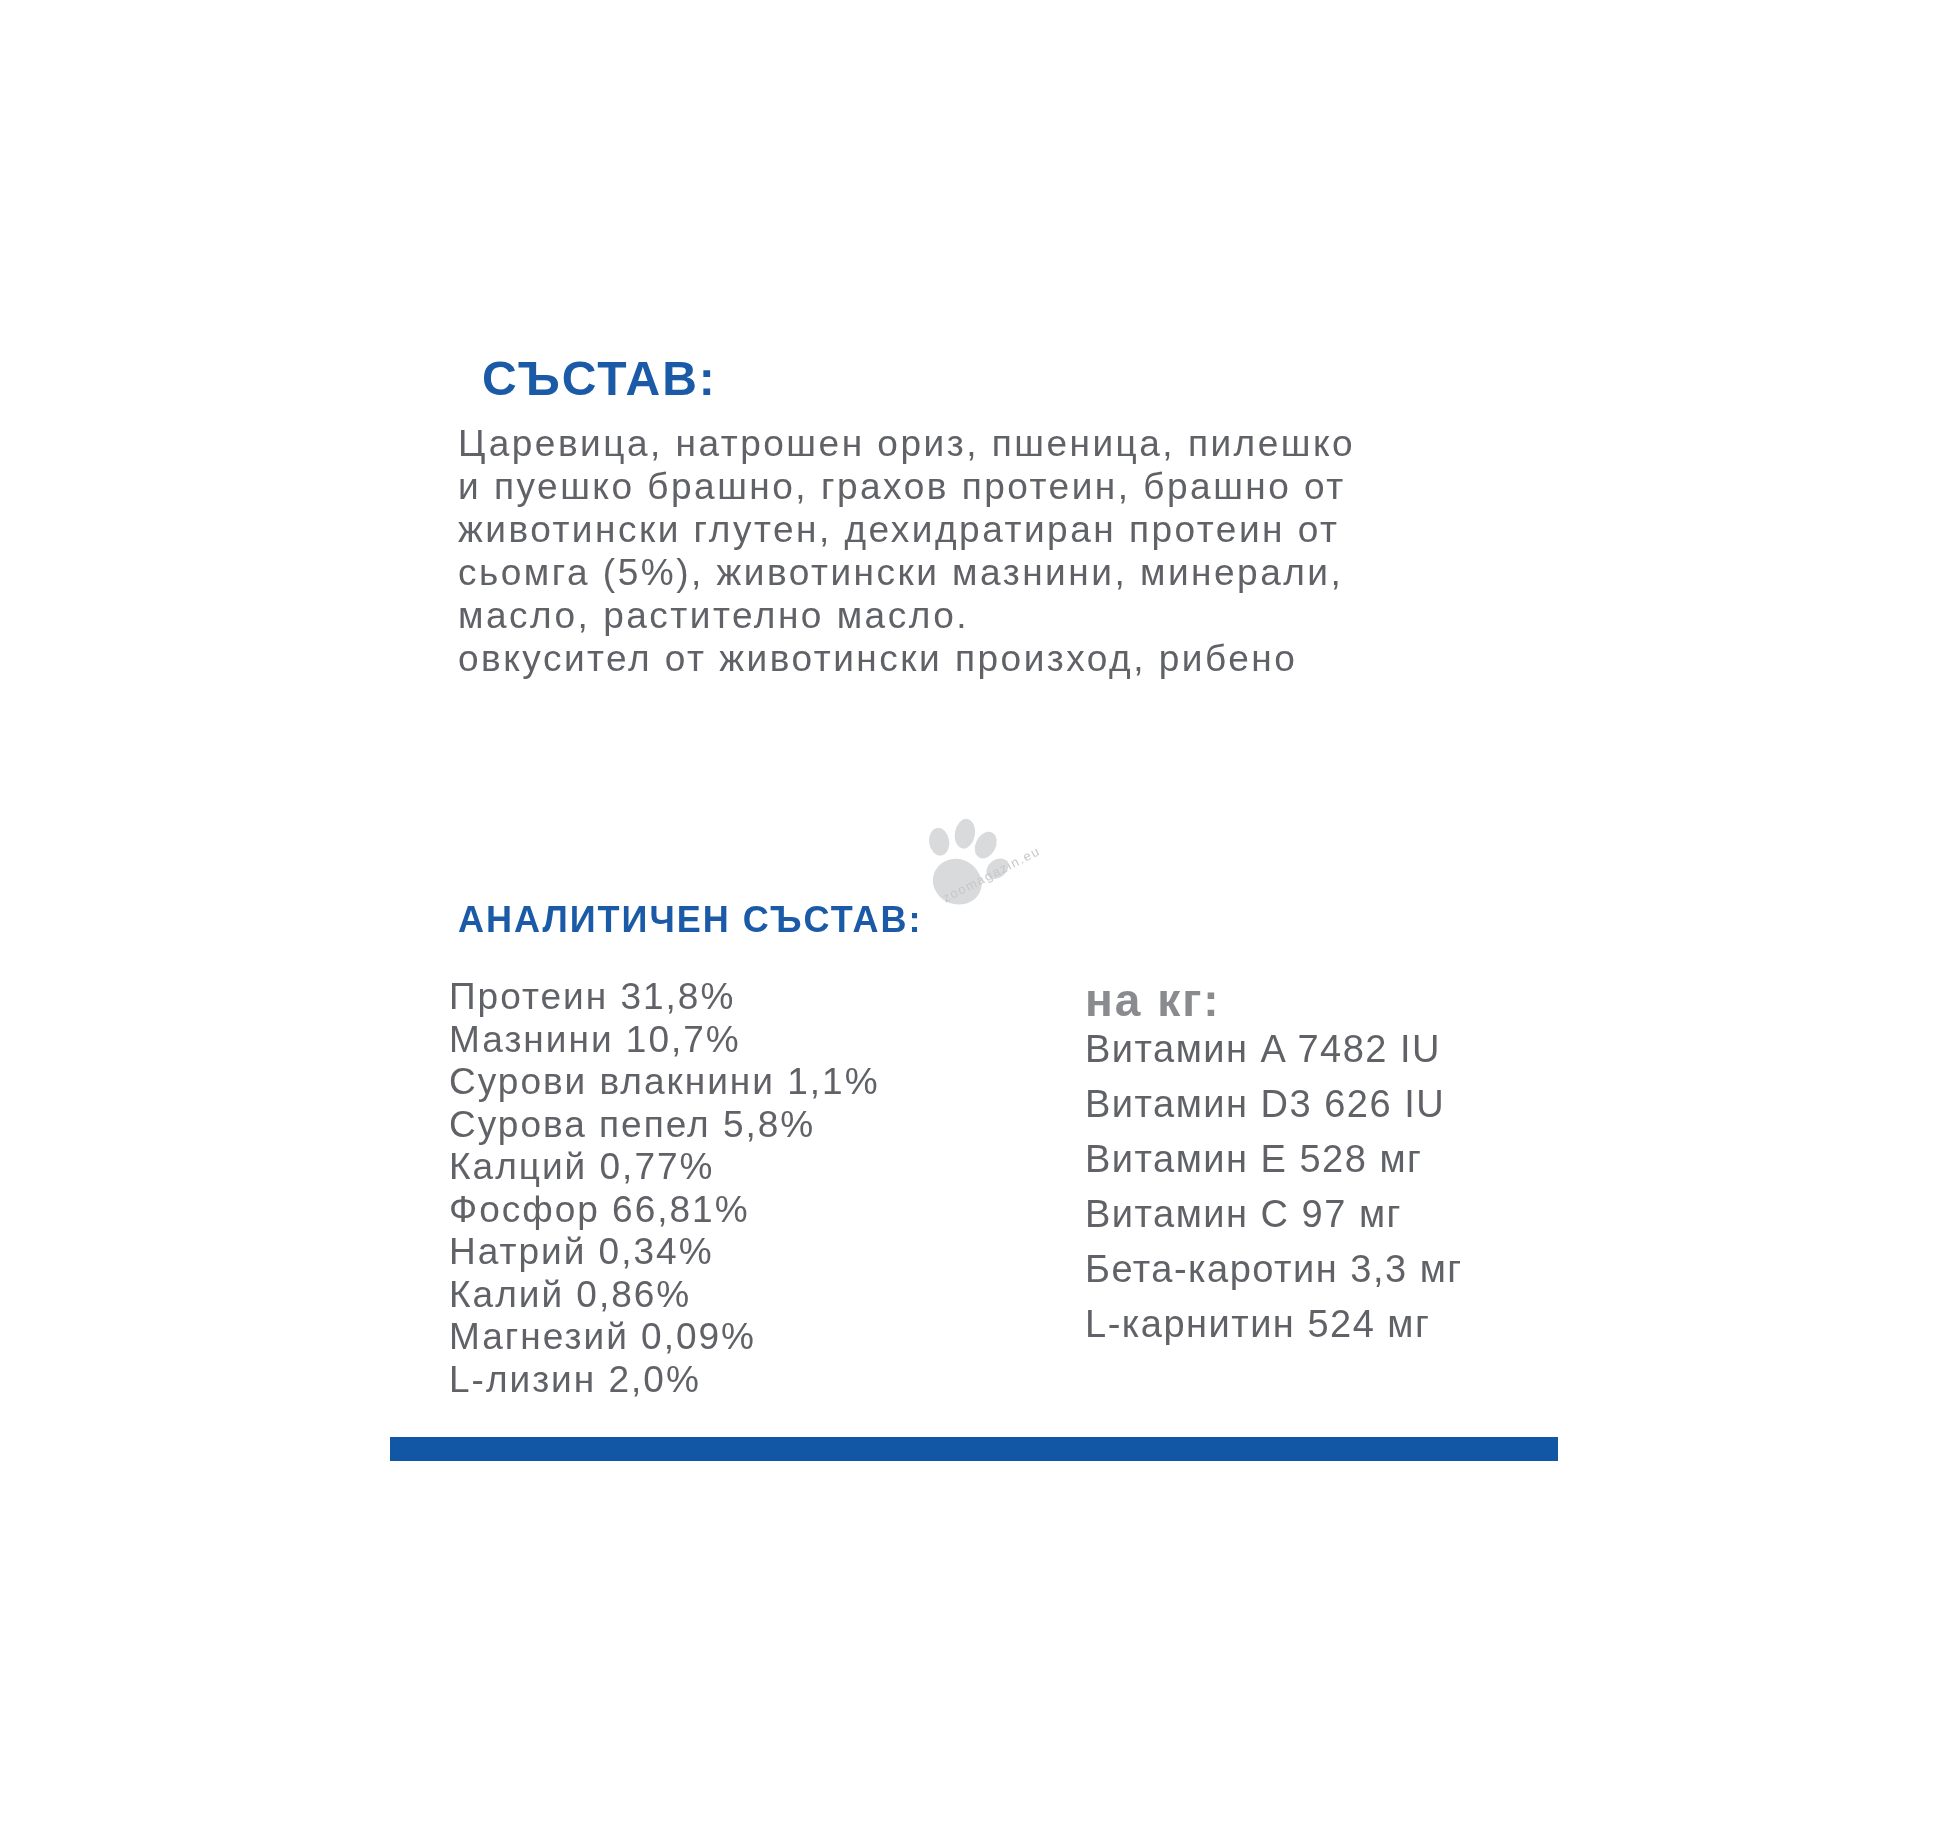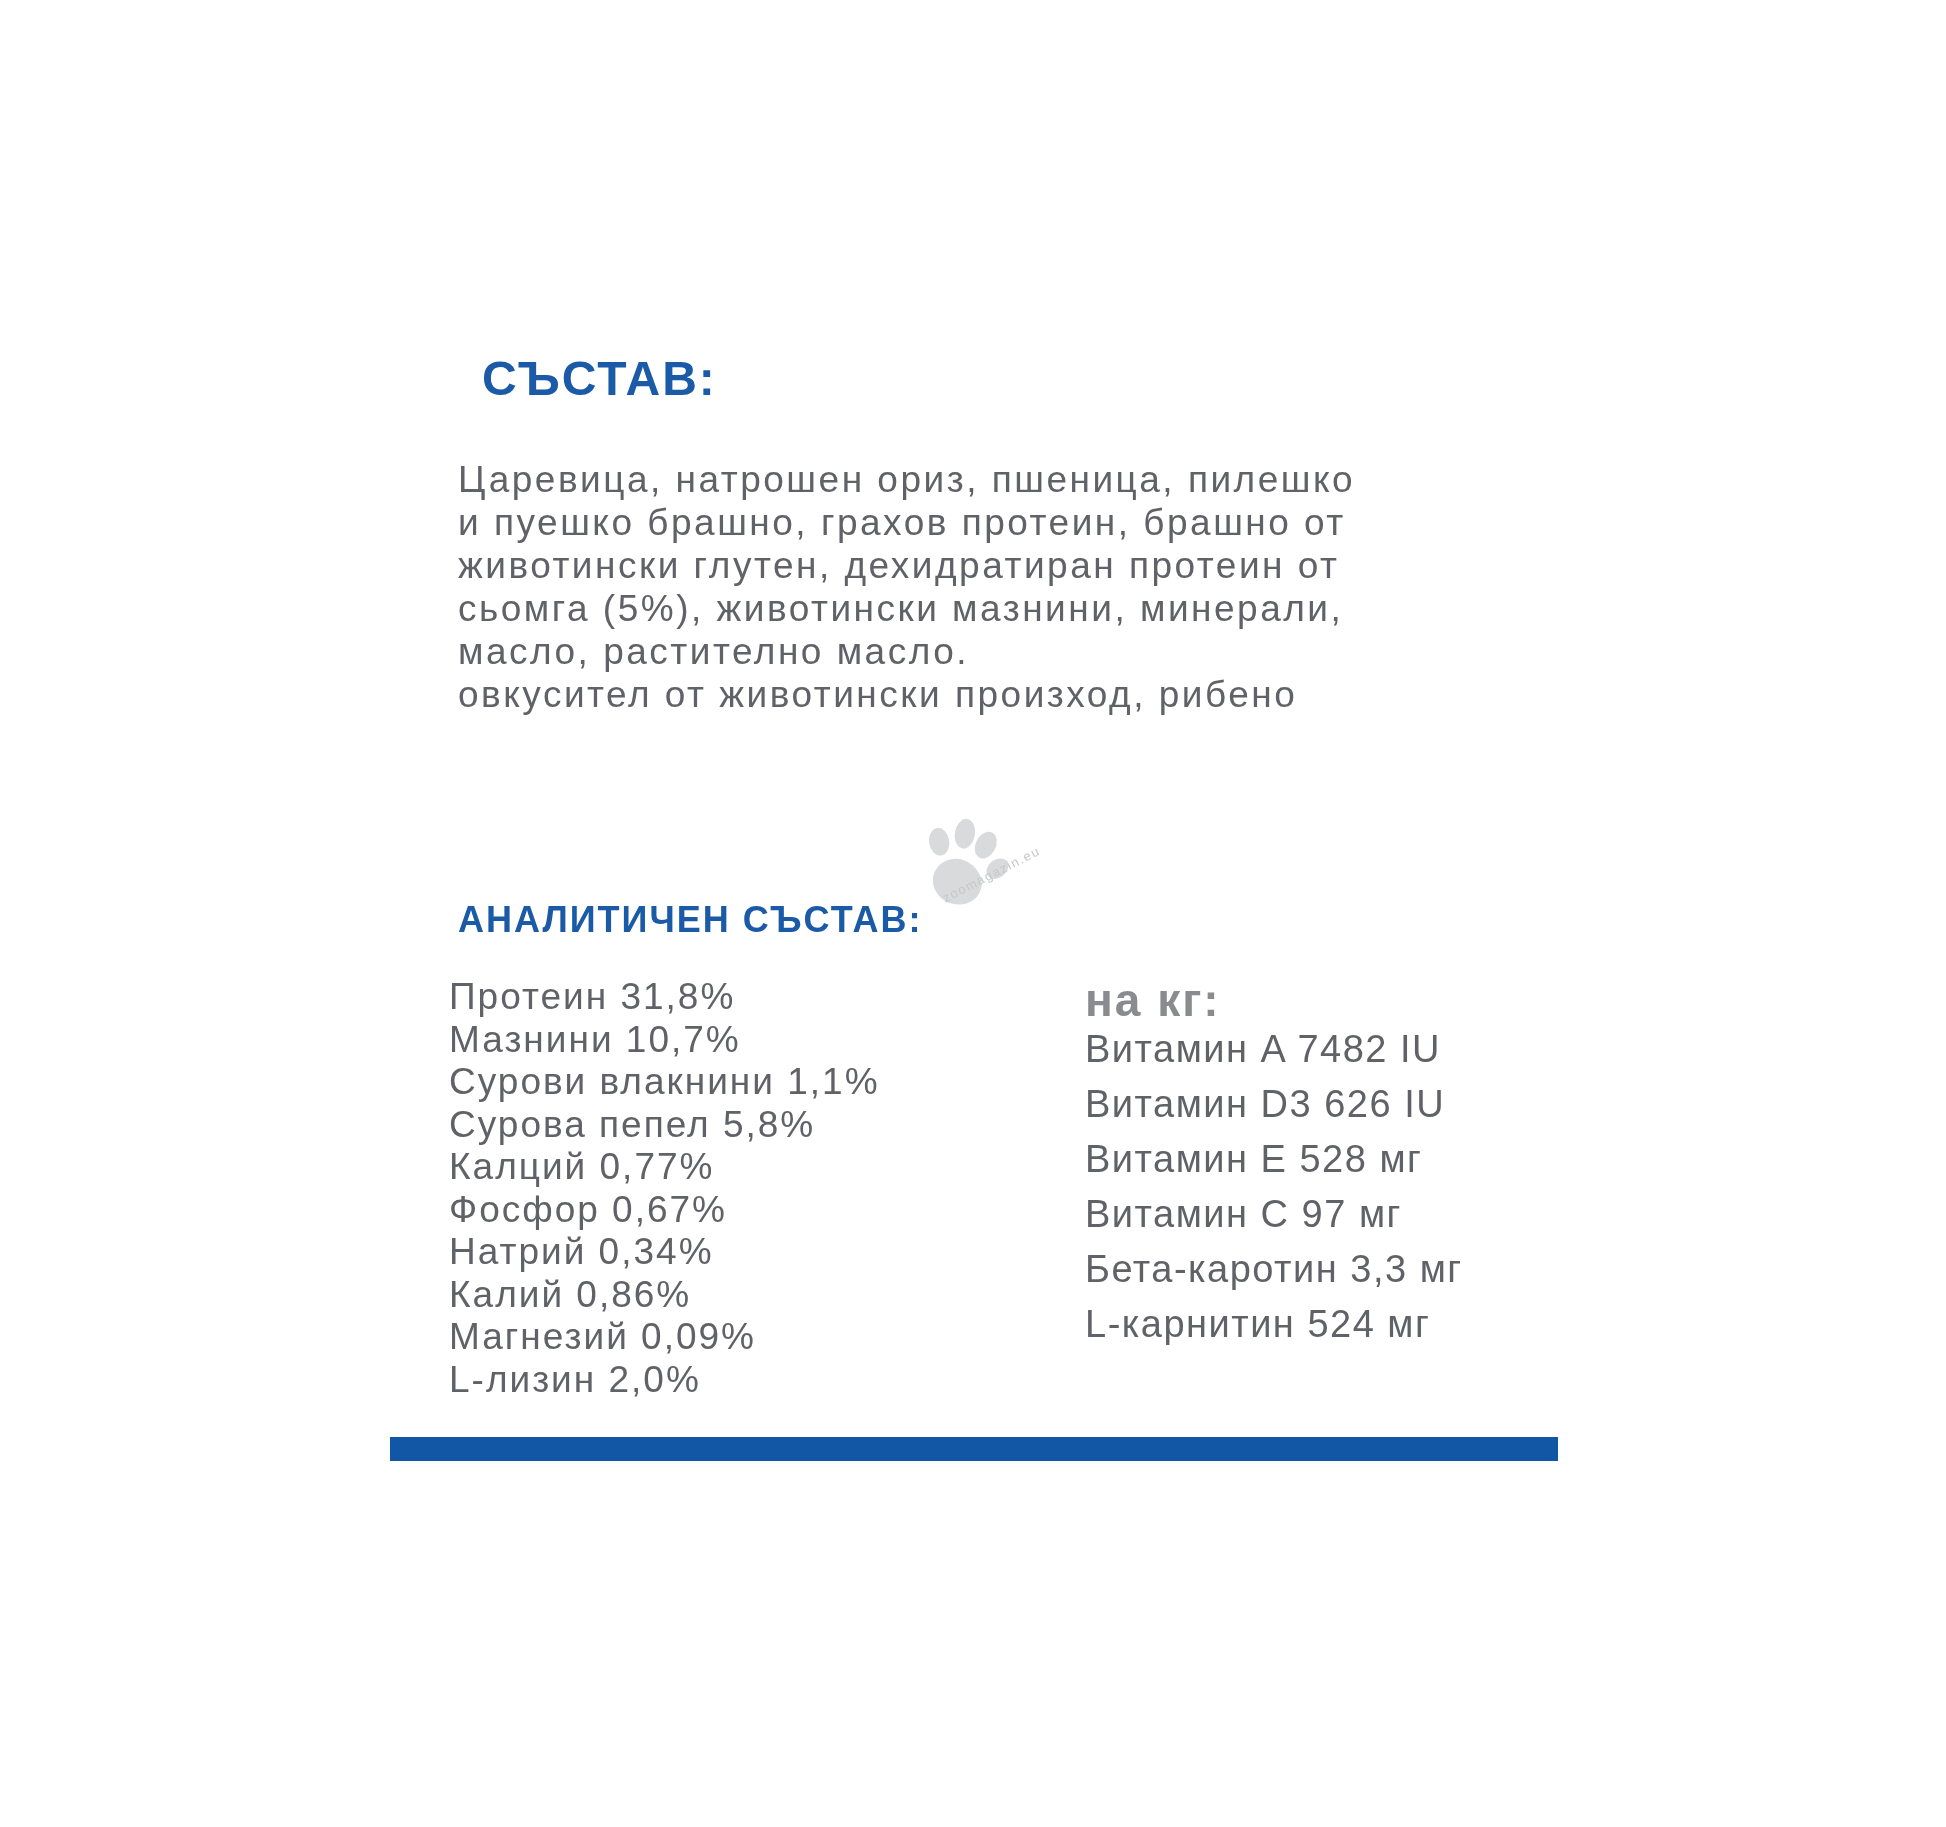--- a/index.html
+++ b/index.html
@@ -24,21 +24,21 @@
     line-height: 48px;
     letter-spacing: 2px;
     white-space: nowrap;
   }
   .heading-composition { top: 355px; margin-left: 24px; }
   .heading-analytical  { top: 895px; font-size: 36px; line-height: 49px; }
 
   .ingredients {
     position: absolute;
     left: 458px;
-    top: 458px;
+    top: 422px;
     width: 1090px;
     color: #606267;
     font-size: 37px;
     line-height: 43px;
     letter-spacing: 2.5px;
   }
   .ingredients .line { white-space: nowrap; }
 
   .left-column {
     position: absolute;
@@ -128,21 +128,21 @@
   </div>
 
   <div class="section-heading heading-analytical">АНАЛИТИЧЕН СЪСТАВ:</div>
 
   <div class="left-column">
     <div class="item">Протеин 31,8%</div>
     <div class="item">Мазнини 10,7%</div>
     <div class="item">Сурови влакнини 1,1%</div>
     <div class="item">Сурова пепел 5,8%</div>
     <div class="item">Калций 0,77%</div>
-    <div class="item">Фосфор 0,67%</div>
+    <div class="item">Фосфор 66,81%</div>
     <div class="item">Натрий 0,34%</div>
     <div class="item">Калий 0,86%</div>
     <div class="item">Магнезий 0,09%</div>
     <div class="item">L-лизин 2,0%</div>
   </div>
 
   <div class="right-column">
     <div class="per-kg">на кг:</div>
     <div class="item">Витамин A 7482 IU</div>
     <div class="item">Витамин D3 626 IU</div>

